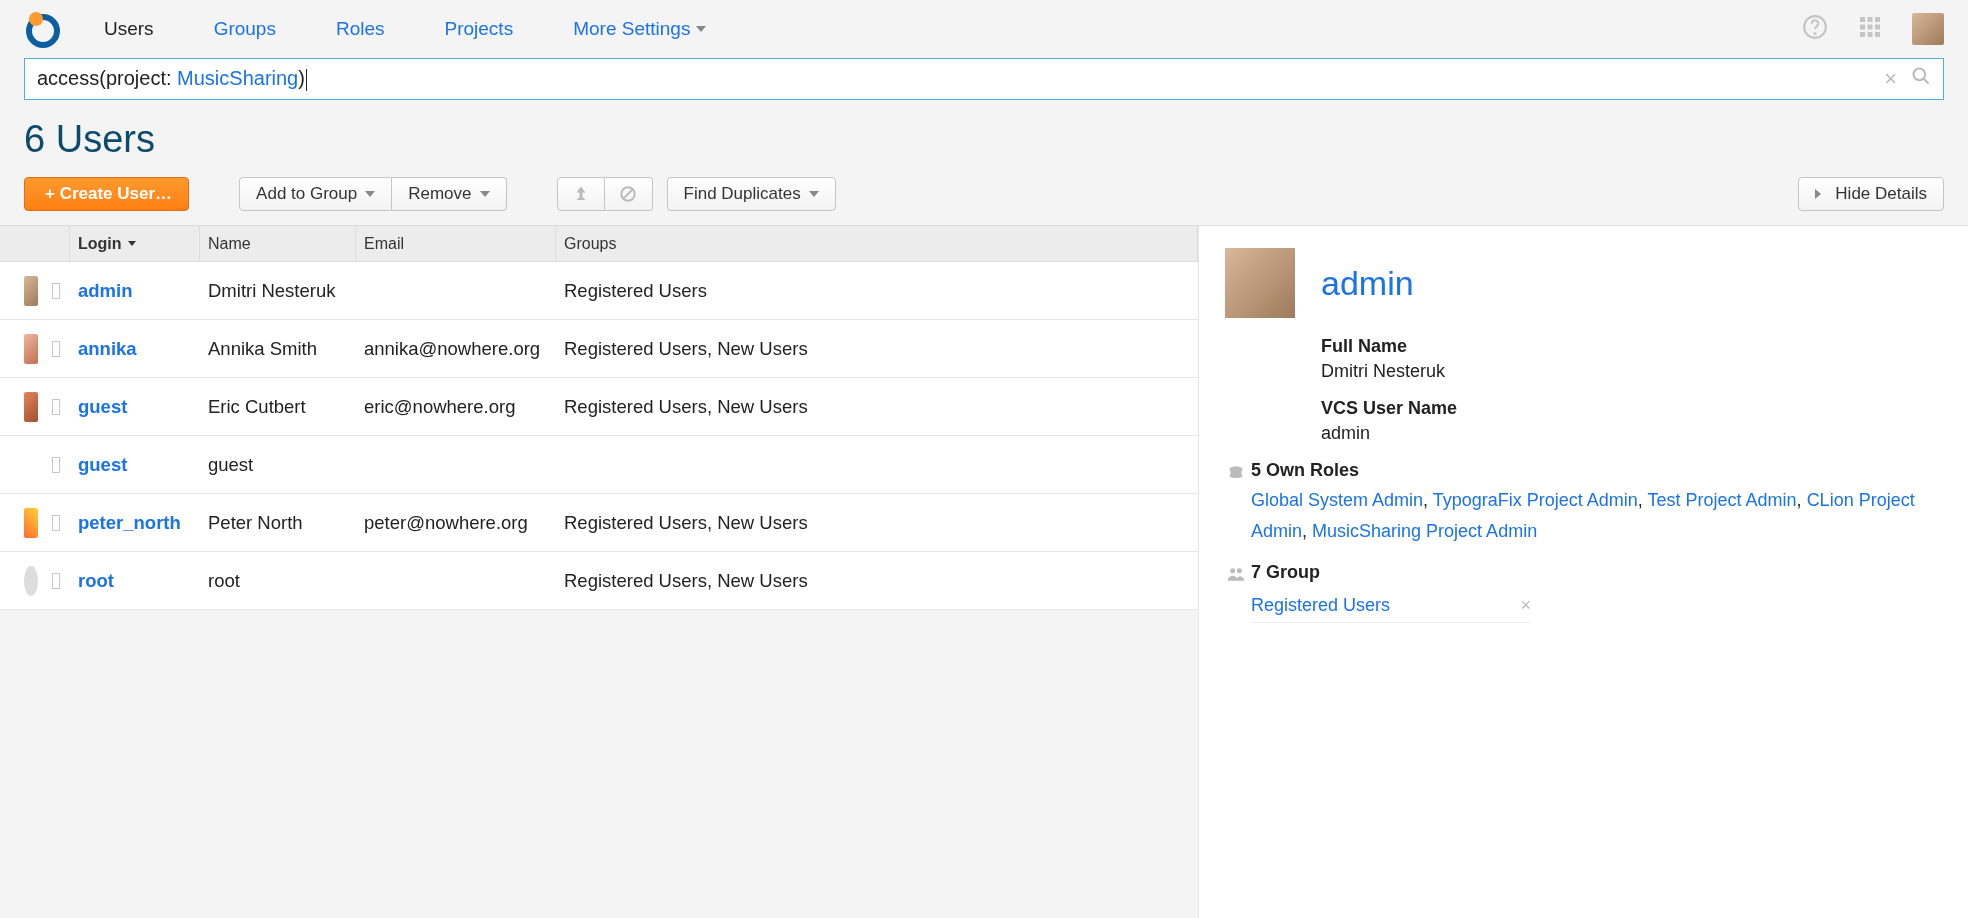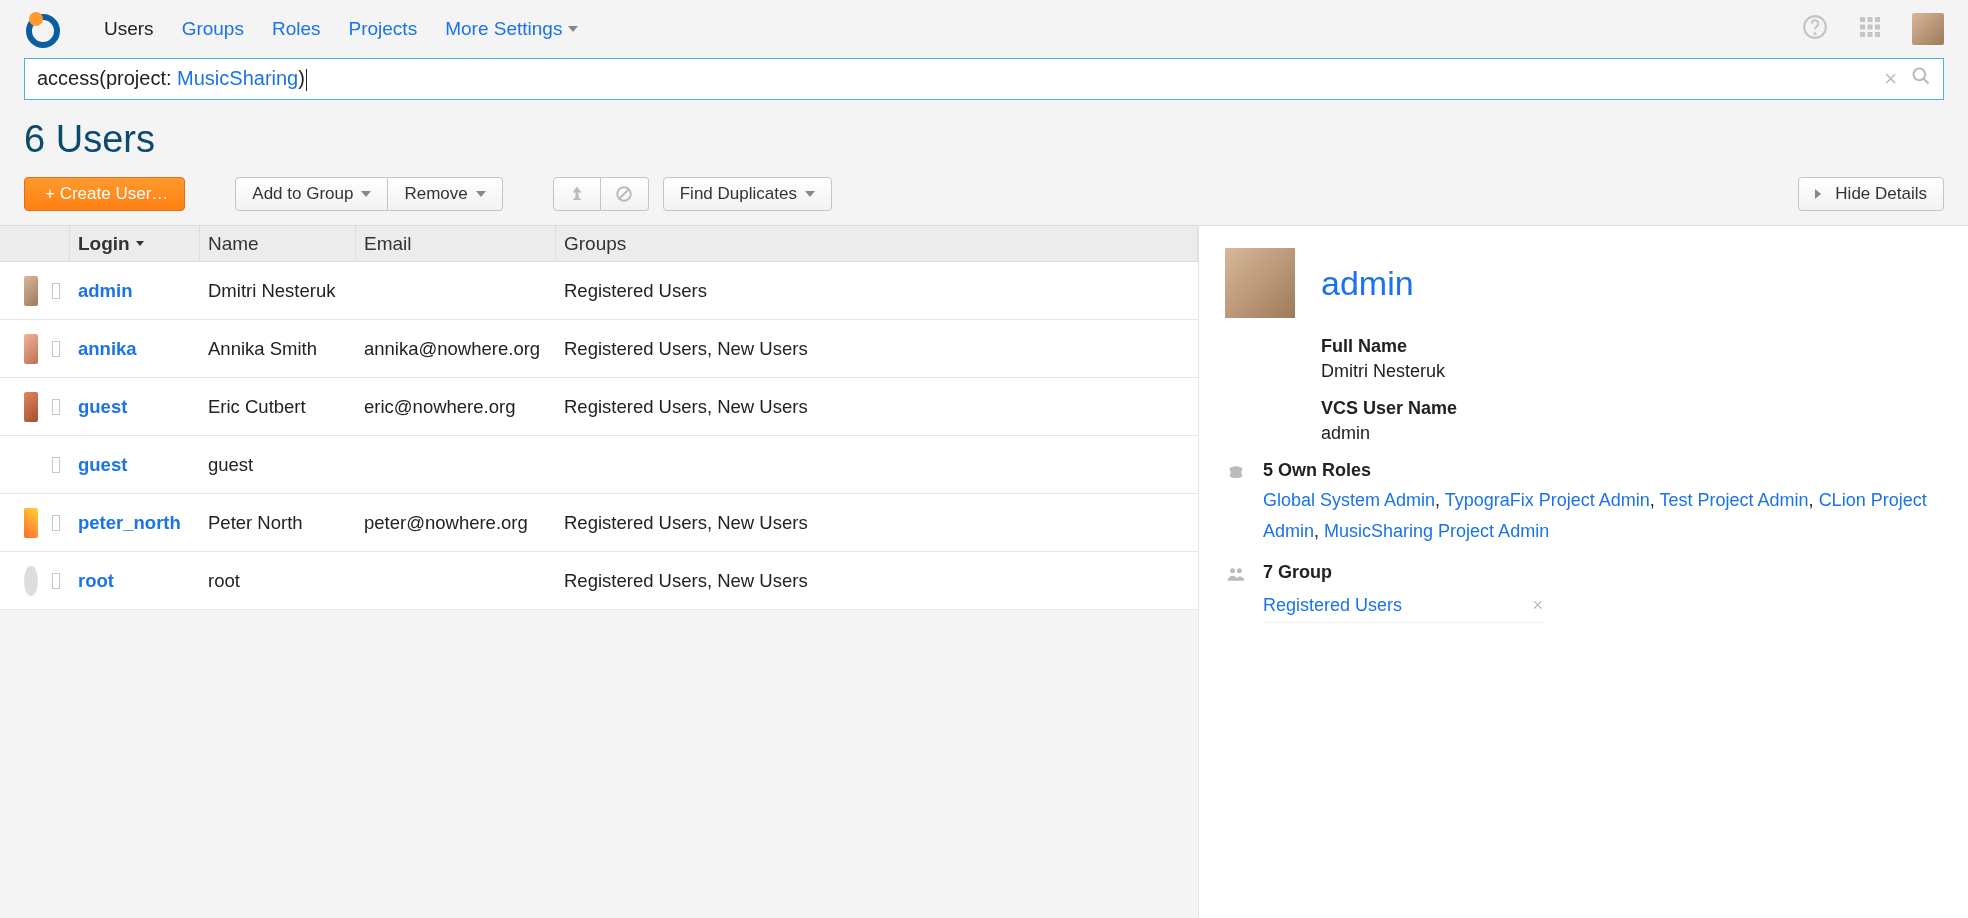--- a/index.html
+++ b/index.html
@@ -3,56 +3,56 @@
 <meta charset="utf-8">
 <style>
   * { box-sizing: border-box; margin: 0; padding: 0; }
   html, body { width: 1968px; height: 918px; font-family: Arial, Helvetica, sans-serif; font-size: 18px; color: #222; background: #f4f4f4; overflow: hidden;}
   a { color: #1a73e8; text-decoration: none; }
 
   
   .topbar { height: 58px; display: flex; align-items: center; padding: 0 24px; background: #f4f4f4;}
   .logo { width: 38px; height: 38px; position: relative; margin-right: 42px; }
   .logo svg { width: 38px; height: 38px; }
-  .navlinks { display: flex; gap: 28px; align-items: center; text-align: center; }
+  .navlinks { display: flex; gap: 60px; align-items: center; text-align: center; }
   .navlinks .navitem { font-size: 19px; color: #1a73e8; cursor: pointer; display:flex; align-items:center; gap:6px;}
   .navlinks .navitem.active { color: #222; }
   .navright { margin-left: auto; display: flex; align-items: center; gap: 30px; }
   .help-icon, .grid-icon { color: #bbb; }
   .avatar-top { width: 32px; height: 32px; border-radius: 2px; background: linear-gradient(135deg,#d8b89a,#9e7a5a); position:relative; overflow:hidden;}
 
   
   .searchwrap { margin: 0 24px; border: 1px solid #4db1e0; background: #fff; height: 42px; display:flex; align-items:center; padding: 16px 12px;}
   .searchfield { flex:1; font-size: 20px; outline:none; border:none; background:transparent;}
   .searchfield .plain { color:#222;}
   .searchfield .link { color:#1a73e8;}
   .search-actions { display:flex; gap:14px; color:#bbb;}
 
   
   .heading { font-size: 38px; font-weight: 400; margin: 18px 24px 16px; color:#0c4a6e;}
 
   
   .toolbar { display:flex; align-items:center; gap:14px; padding: 0 24px 14px;}
   .btn { height: 34px; border: 1px solid #c5c5c5; background: linear-gradient(#fff,#f2f2f2); border-radius:4px; padding: 0 16px; display:flex; align-items:center; gap:8px; font-size:17px; color:#333; cursor:pointer;}
-  .btn.orange { background: linear-gradient(#ff9a2e,#ff7f12); border-color:#e07018; color:#fff; font-weight:400;padding-left:20px;}
+  .btn.orange { background: linear-gradient(#ff9a2e,#ff7f12); border-color:#e07018; color:#fff; font-weight:700;padding-left:20px;}
   .btn-group { display:flex;padding-left:36px;}
   .btn-group .btn { border-radius:0;}
   .btn-group .btn:first-child{border-top-left-radius:4px;border-bottom-left-radius:4px;}
   .btn-group .btn:last-child{border-top-right-radius:4px;border-bottom-right-radius:4px; border-left:none;}
   .btn.icon-only{ padding:0; width:48px; justify-content:center; color:#aaa;}
   .toolbar-spacer{flex:1;}
   .hide-details{margin-right:0;justify-content:center;}
 
   
   .split { display:flex; border-top:1px solid #ddd; height: calc(918px - 58px - 42px - 76px - 48px); background:#f4f4f4;}
   .left { flex:1; min-width:0; }
   .right { width: 770px; background:#fff; border-left:1px solid #e6e6e6; padding: 22px 26px; overflow:auto;}
 
   
-  .thead { display:flex; align-items:center; height:36px; background:#ececec; border-bottom:1px solid #ddd; font-size:19px; color:#333;}
+  .thead { display:flex; align-items:center; height:36px; background:#ececec; border-bottom:1px solid #ddd; font-size:16px; color:#333;}
   .thead .th { border-right:1px solid #ddd; height:100%; display:flex; align-items:center; padding-left:8px;}
   .col-avatar{width:70px;}
   .col-login{width:130px; font-weight:700;}
   .col-name{width:156px;}
   .col-email{width:200px;}
   .col-groups{flex:1; border-right:none;}
   .row { display:flex; align-items:center; height:58px; border-bottom:1px solid #e6e6e6; background:#fff; font-size:18.5px;}
   .row .cell{padding-left:8px;}
   .row .col-avatar{display:flex;align-items:center;justify-content:center;}
   .row .col-login a{color:#1a73e8; font-weight:700;}
@@ -64,21 +64,21 @@
   .ua-eric{background:linear-gradient(135deg,#e3855d,#a0502e);}
   .ua-peter{background:linear-gradient(45deg,#ff6a2b,#ffd23a);}
   .ua-root{background:#ddd; border-radius:50%;}
   .ua-none{background:transparent;}
 
   
   .d-head{display:flex;gap:26px;align-items:center;margin-bottom:18px;}
   .d-avatar{width:70px;height:70px;background:linear-gradient(135deg,#d8b89a,#9e7a5a);}
   .d-title{font-size:34px;color:#1a73e8;font-weight:400;}
   .d-section{margin: 14px 0 16px 96px;}
-  .d-section.iconed{margin-left:0; display:flex; gap:16px;}
+  .d-section.iconed{margin-left:0; display:flex; gap:4px;}
   .d-section.iconed .sicon{width:22px;color:#bbb;flex-shrink:0; text-align:center; margin-top:2px;}
   .d-section.iconed .sbody{flex:1;}
   .d-label{font-weight:700;margin-bottom:4px;}
   .d-value{color:#222;}
   .d-roles{line-height:1.7;}
   .d-roles a{color:#1a73e8;}
   .d-group-row{display:flex;align-items:center;justify-content:space-between;width:280px;border-bottom:1px solid #eee;padding:6px 0; margin-top:6px;}
   .d-group-row .x{color:#bbb;cursor:pointer;}
   .caret-down{display:inline-block;width:0;height:0;border-left:5px solid transparent;border-right:5px solid transparent;border-top:6px solid #888;}
   .sort-caret{display:inline-block;width:0;height:0;border-left:4px solid transparent;border-right:4px solid transparent;border-top:5px solid #333;margin-left:6px;}

